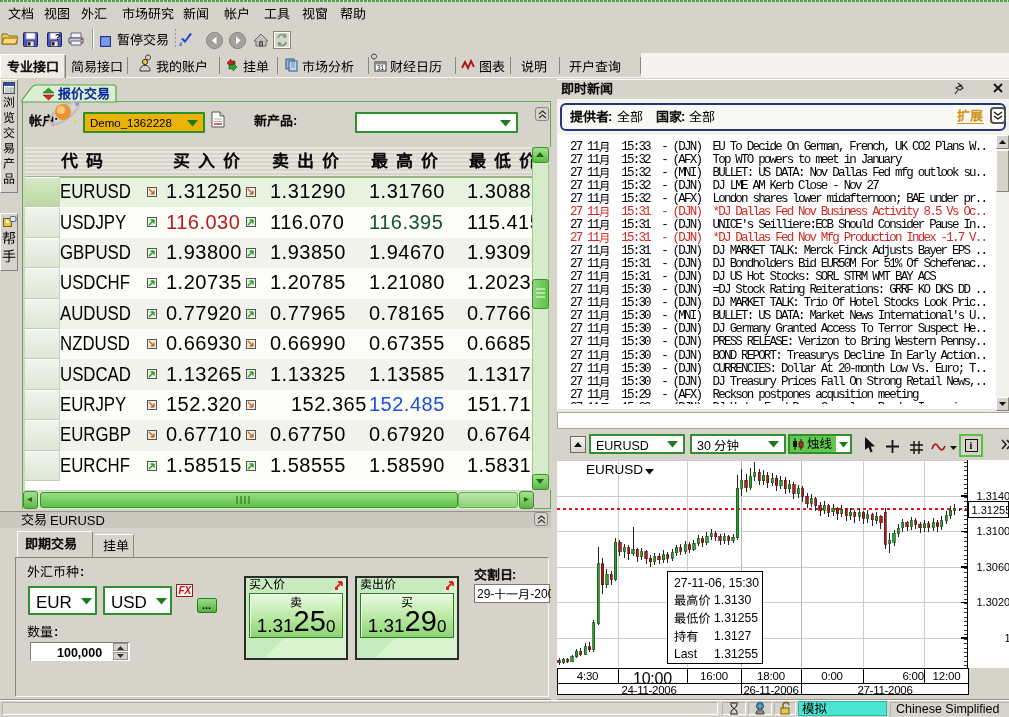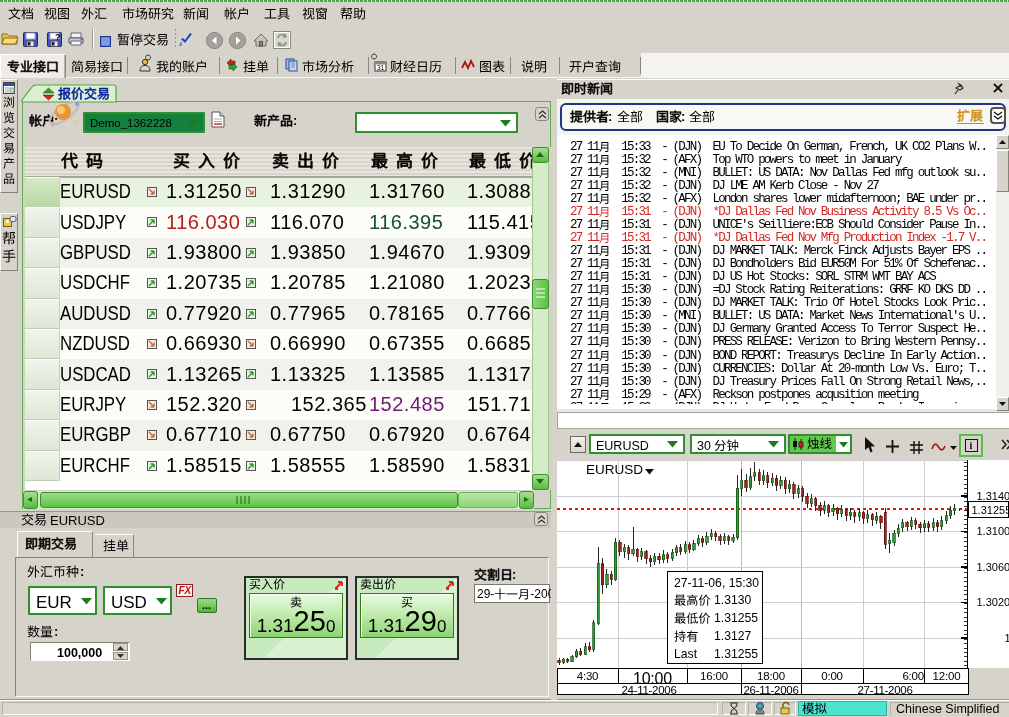--- a/index.html
+++ b/index.html
@@ -385,21 +385,21 @@
     </svg>
     <div class="t" style="left:54px;top:114px;font-size:13px;color:#000;font-weight:700;font-family:'Liberation Sans',sans-serif;">:</div>
     <svg class="ab" width="40" height="34" viewBox="0 0 40 34" style="left:44px;top:97px;overflow:visible;">
       <ellipse cx="20" cy="16" rx="17" ry="6.5" fill="none" stroke="#c0beb8" stroke-width="2.2" transform="rotate(-35 20 16)"></ellipse>
       <circle cx="19" cy="15" r="8" fill="#e8953a"></circle>
       <circle cx="17" cy="13" r="4" fill="#f8c878"></circle>
       <circle cx="33" cy="7" r="2" fill="#8a9ae0"></circle>
       <circle cx="9" cy="28" r="1.6" fill="#e0a0b0"></circle>
       <circle cx="31" cy="25" r="1.4" fill="#d8d840"></circle>
     </svg>
-    <div class="ab" style="left:83px;top:112px;width:122px;height:21px;background:#15803d;border:2px solid #2f8f2c;border-radius:1px">
+    <div class="ab" style="left:83px;top:112px;width:122px;height:21px;background:#eab308;border:2px solid #2f8f2c;border-radius:1px">
       <div class="t" style="left:5px;top:4px;font-size:11.5px">Demo_1362228</div>
       <svg width="11" height="7" viewBox="0 0 11 7" style="position:absolute;left:102px;top:6px">
         <path d="M0,0 L11,0 L5.5,6.5 Z" fill="#1d7a1d"></path>
       </svg>
     </div>
     <svg class="ab" width="14" height="17" viewBox="0 0 14 17" style="left:211px;top:111px;overflow:visible;">
       <path d="M1,1 L9,1 L13,5 L13,16 L1,16 Z" fill="#fff" stroke="#555"></path>
       <path d="M9,1 L9,5 L13,5" fill="#ddd" stroke="#555"></path>
       <path d="M3,8 h8 M3,10.5 h8" stroke="#999" stroke-width="0.8"></path>
       <path d="M3,13 h8" stroke="#cc2222" stroke-width="1.4"></path>
@@ -568,21 +568,21 @@
     <svg class="ab" width="10" height="10" viewBox="0 0 10 10" style="left:147px;top:399.79999999999995px;overflow:visible;">
       <rect x="0.5" y="0.5" width="9" height="9" fill="#f6ece0" stroke="#555"></rect>
       <path d="M2,2 L7,7 M7,7 L7,3.5 M7,7 L3.5,7" stroke="#c2703a" stroke-width="1.5" fill="none"></path>
     </svg>
     <div class="t" style="left:166px;top:393.99999999999994px;font-size:20px;color:#000;font-weight:400;font-family:'Liberation Sans',sans-serif;letter-spacing:0.5px;">152.320</div>
     <svg class="ab" width="10" height="10" viewBox="0 0 10 10" style="left:246px;top:399.79999999999995px;overflow:visible;">
       <rect x="0.5" y="0.5" width="9" height="9" fill="#f6ece0" stroke="#555"></rect>
       <path d="M2,2 L7,7 M7,7 L7,3.5 M7,7 L3.5,7" stroke="#c2703a" stroke-width="1.5" fill="none"></path>
     </svg>
     <div class="t" style="left:270px;top:393.99999999999994px;font-size:20px;color:#000;font-weight:400;font-family:'Liberation Sans',sans-serif;letter-spacing:0.5px;margin-left:21px;">152.365</div>
-    <div class="t" style="left:369px;top:393.99999999999994px;font-size:20px;color:#701a75;font-weight:400;font-family:'Liberation Sans',sans-serif;letter-spacing:0.5px;">152.485</div>
+    <div class="t" style="left:369px;top:393.99999999999994px;font-size:20px;color:#1d4ed8;font-weight:400;font-family:'Liberation Sans',sans-serif;letter-spacing:0.5px;">152.485</div>
     <div class="t" style="left:467px;top:393.99999999999994px;font-size:20px;color:#000;font-weight:400;font-family:'Liberation Sans',sans-serif;letter-spacing:0.5px;">151.710</div>
     <div class="ab" style="left:60px;top:420.2px;width:472px;height:30.4px;background:#f2f2ed"></div>
     <div class="ab" style="left:25px;top:420.2px;width:35px;height:30.4px;background:linear-gradient(180deg,#f0f4ec,#dee7d6);border-bottom:1px solid #c2cdb8;border-top:1px solid #fafcf8;border-right:1px solid #c8d2bd"></div>
     <div class="t" style="left:60px;top:424.4px;font-size:20px;color:#000;font-weight:400;font-family:'Liberation Sans',sans-serif;transform:scaleX(0.84);transform-origin:0 0">EURGBP</div>
     <svg class="ab" width="10" height="10" viewBox="0 0 10 10" style="left:147px;top:430.2px;overflow:visible;">
       <rect x="0.5" y="0.5" width="9" height="9" fill="#f6ece0" stroke="#555"></rect>
       <path d="M2,2 L7,7 M7,7 L7,3.5 M7,7 L3.5,7" stroke="#c2703a" stroke-width="1.5" fill="none"></path>
     </svg>
     <div class="t" style="left:166px;top:424.4px;font-size:20px;color:#000;font-weight:400;font-family:'Liberation Sans',sans-serif;letter-spacing:0.5px;">0.67710</div>
     <svg class="ab" width="10" height="10" viewBox="0 0 10 10" style="left:246px;top:430.2px;overflow:visible;">

